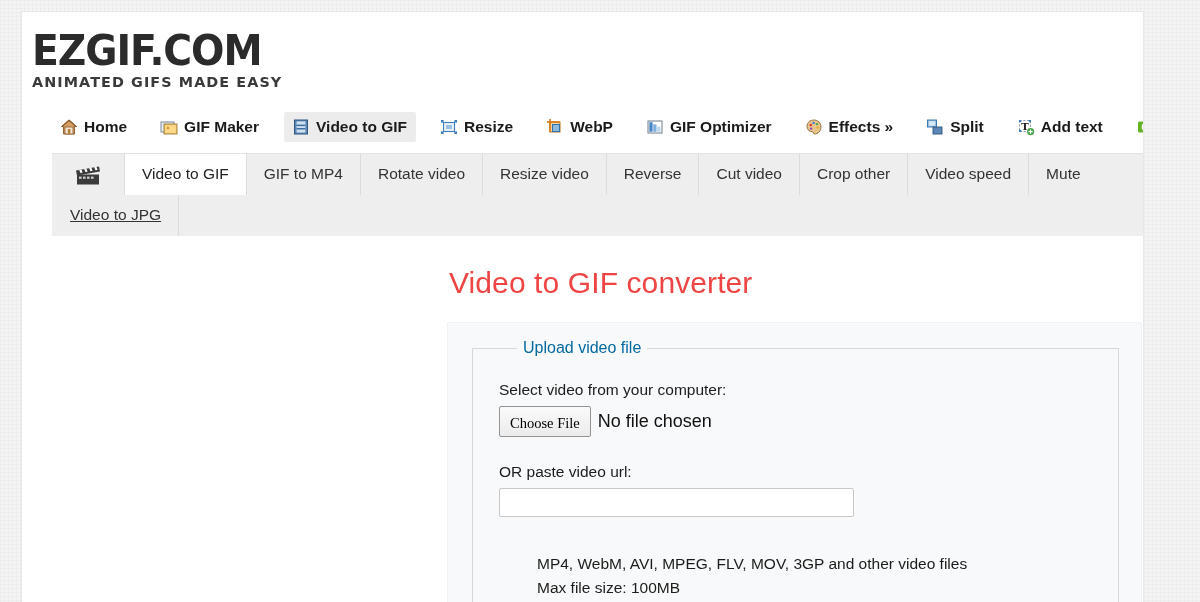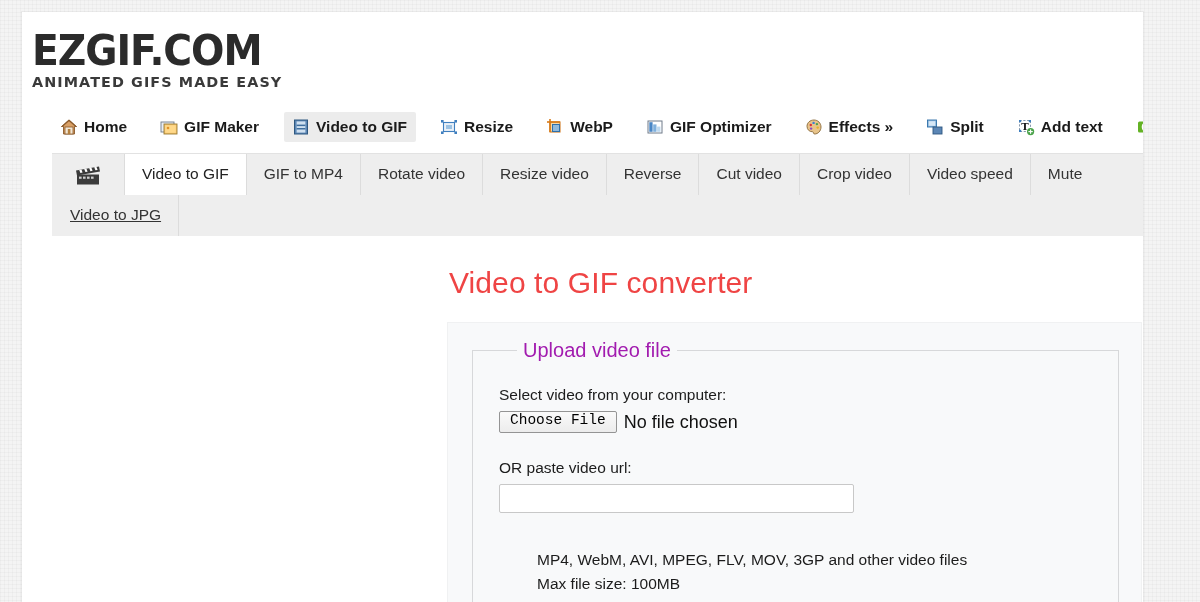--- a/index.html
+++ b/index.html
@@ -176,45 +176,45 @@
     padding: 16px 22px 0 24px;
     min-height: 280px;
   }
   fieldset.upload {
     border: 1px solid #d7d8da;
     margin: 0;
     padding: 14px 0 22px 26px;
     box-sizing: border-box;
   }
   fieldset.upload legend {
-    font-size: 20px;
-    color: #a21caf;
+    font-size: 16px;
+    color: #0369a1;
     padding: 0 6px;
     margin-left: 18px;
   }
   .field-label {
     font-size: 15.5px;
     color: #1c1c1c;
     margin: 10px 0 7px 0;
   }
   .file-row {
     display: flex;
     align-items: center;
     gap: 7px;
     margin-bottom: 26px;
   }
   .choose-file-btn {
-    font-family: Liberation Mono, monospace;
+    font-family: Liberation Serif, serif;
     font-size: 14.5px;
     color: #000;
     background: #efefef;
     background-image: linear-gradient(#fafafa, #ececec);
     border: 1px solid #949494;
     border-radius: 2px;
-    padding: 0 10px 4px 10px;
+    padding: 8px 10px 4px 10px;
     cursor: pointer;
     line-height: normal;
   }
   .no-file-text {
     font-size: 18px;
     color: #111;
   }
   .url-input {
     width: 355px;
     height: 29px;
@@ -421,21 +421,21 @@
     <a class="subtab">
         <span>Resize video</span>
       </a>
     <a class="subtab">
         <span>Reverse</span>
       </a>
     <a class="subtab">
         <span>Cut video</span>
       </a>
     <a class="subtab">
-        <span>Crop video</span>
+        <span>Crop other</span>
       </a>
     <a class="subtab">
         <span>Video speed</span>
       </a>
     <a class="subtab">
         <span>Mute</span>
       </a>
 
     <div class="subnav-row2">
       <a class="subtab">

